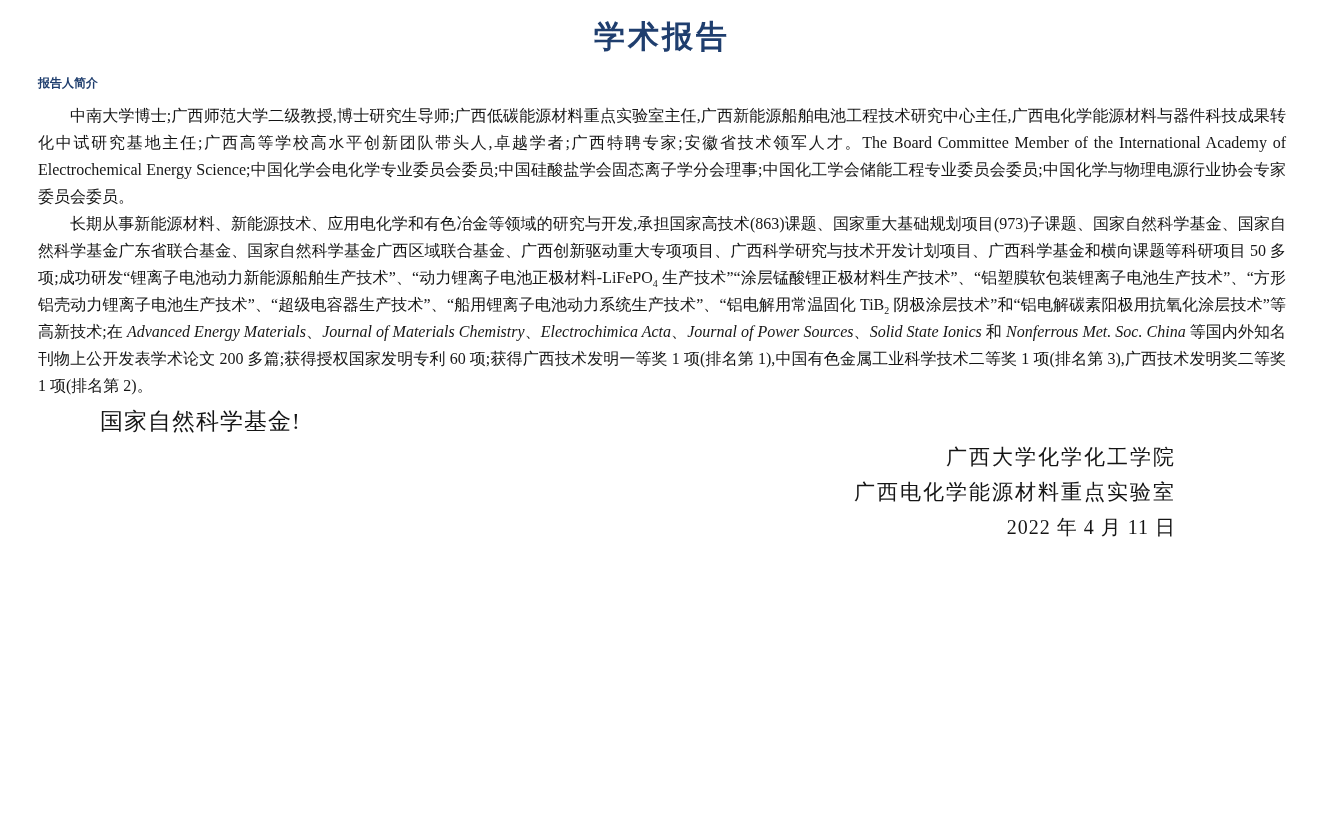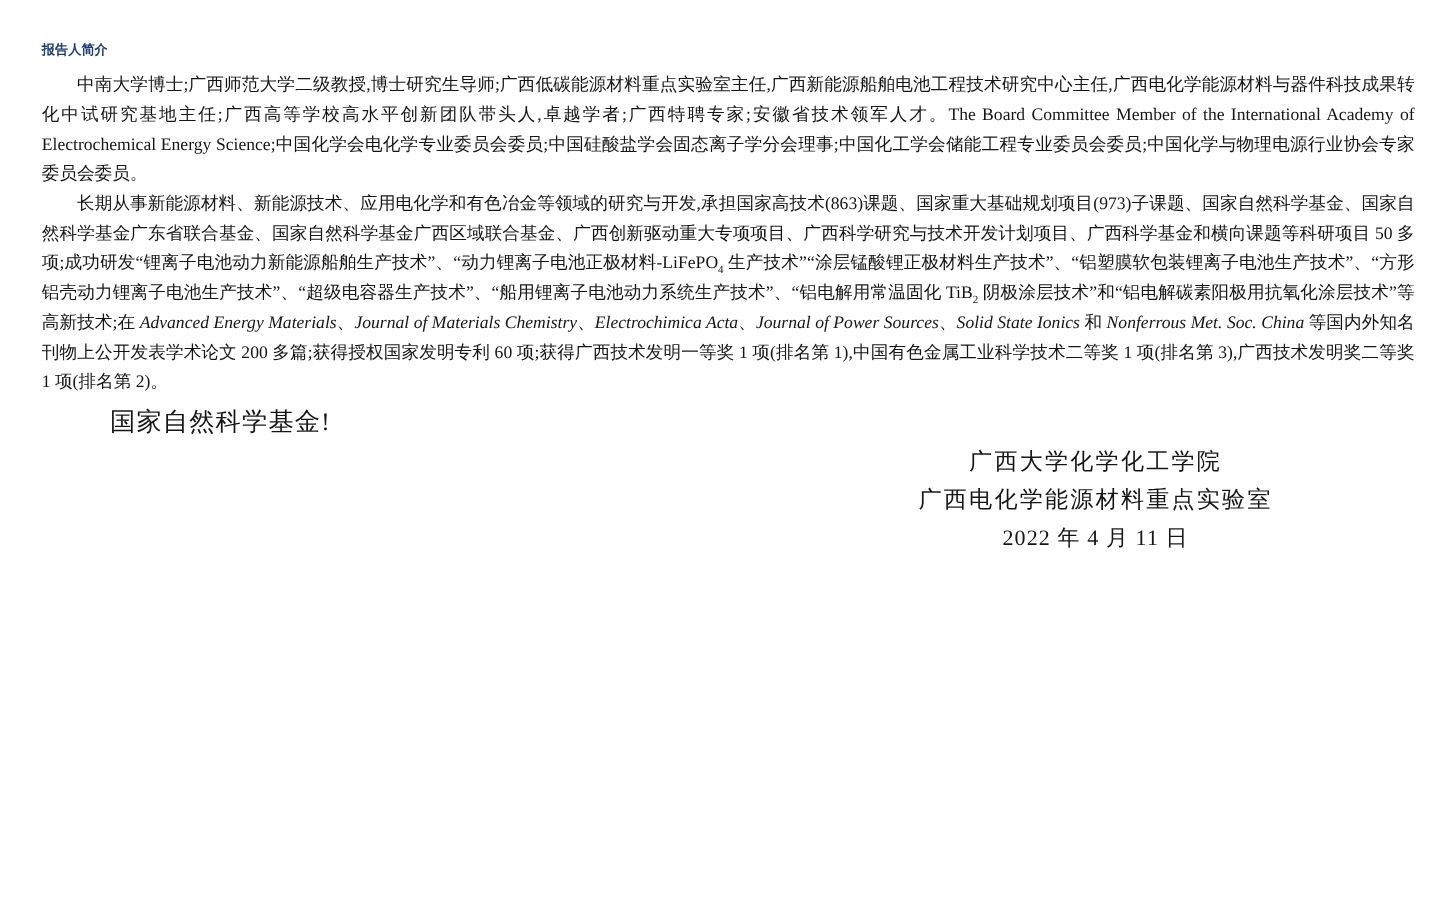--- a/index.html
+++ b/index.html
@@ -71,31 +71,33 @@
     width:360px;
     margin:6px 110px 0 auto;
     text-align:center;
   }
   .signature p{
     margin:0 0 7px 0;
     font-size:21px;
     line-height:28px;
     letter-spacing:2px;
     color:var(--ink);
+    text-align:right;
   }
   .signature .sig-date{
     font-size:20px;
     letter-spacing:1px;
   }
 </style>
 </head>
 <body>
 
 <div class="page">
 
+  <h1 class="doc-title">学术报告</h1>
 
 
   <div>
     <h2 class="bio-heading">报告人简介</h2>
     <p class="body-para"><span>中南大学博士;广西师范大学二级教授,博士研究生导师;广西低碳能源材料重点实验室主任,广西新能源船舶电池工程技术研究中心主任,广西电化学能源材料与器件科技成果转化中试研究基地主任;广西高等学校高水平创新团队带头人,卓越学者;广西特聘专家;安徽省技术领军人才。The Board Committee Member of the International Academy of Electrochemical Energy Science;中国化学会电化学专业委员会委员;中国硅酸盐学会固态离子学分会理事;中国化工学会储能工程专业委员会委员;中国化学与物理电源行业协会专家委员会委员。</span></p>
     <p class="body-para"><span>长期从事新能源材料、新能源技术、应用电化学和有色冶金等领域的研究与开发,承担国家高技术(863)课题、国家重大基础规划项目(973)子课题、国家自然科学基金、国家自然科学基金广东省联合基金、国家自然科学基金广西区域联合基金、广西创新驱动重大专项项目、广西科学研究与技术开发计划项目、广西科学基金和横向课题等科研项目 50 多项;成功研发“锂离子电池动力新能源船舶生产技术”、“动力锂离子电池正极材料-LiFePO</span><sub>4</sub><span> 生产技术”“涂层锰酸锂正极材料生产技术”、“铝塑膜软包装锂离子电池生产技术”、“方形铝壳动力锂离子电池生产技术”、“超级电容器生产技术”、“船用锂离子电池动力系统生产技术”、“铝电解用常温固化 TiB</span><sub>2</sub><span> 阴极涂层技术”和“铝电解碳素阳极用抗氧化涂层技术”等高新技术;在 </span><span class="it">Advanced Energy Materials</span><span>、</span><span class="it">Journal of Materials Chemistry</span><span>、</span><span class="it">Electrochimica Acta</span><span>、</span><span class="it">Journal of Power Sources</span><span>、</span><span class="it">Solid State Ionics</span><span> 和 </span><span class="it">Nonferrous Met. Soc. China</span><span> 等国内外知名刊物上公开发表学术论文 200 多篇;获得授权国家发明专利 60 项;获得广西技术发明一等奖 1 项(排名第 1),中国有色金属工业科学技术二等奖 1 项(排名第 3),广西技术发明奖二等奖 1 项(排名第 2)。</span></p>
   </div>
 
   <p class="welcome">国家自然科学基金!</p>
 

